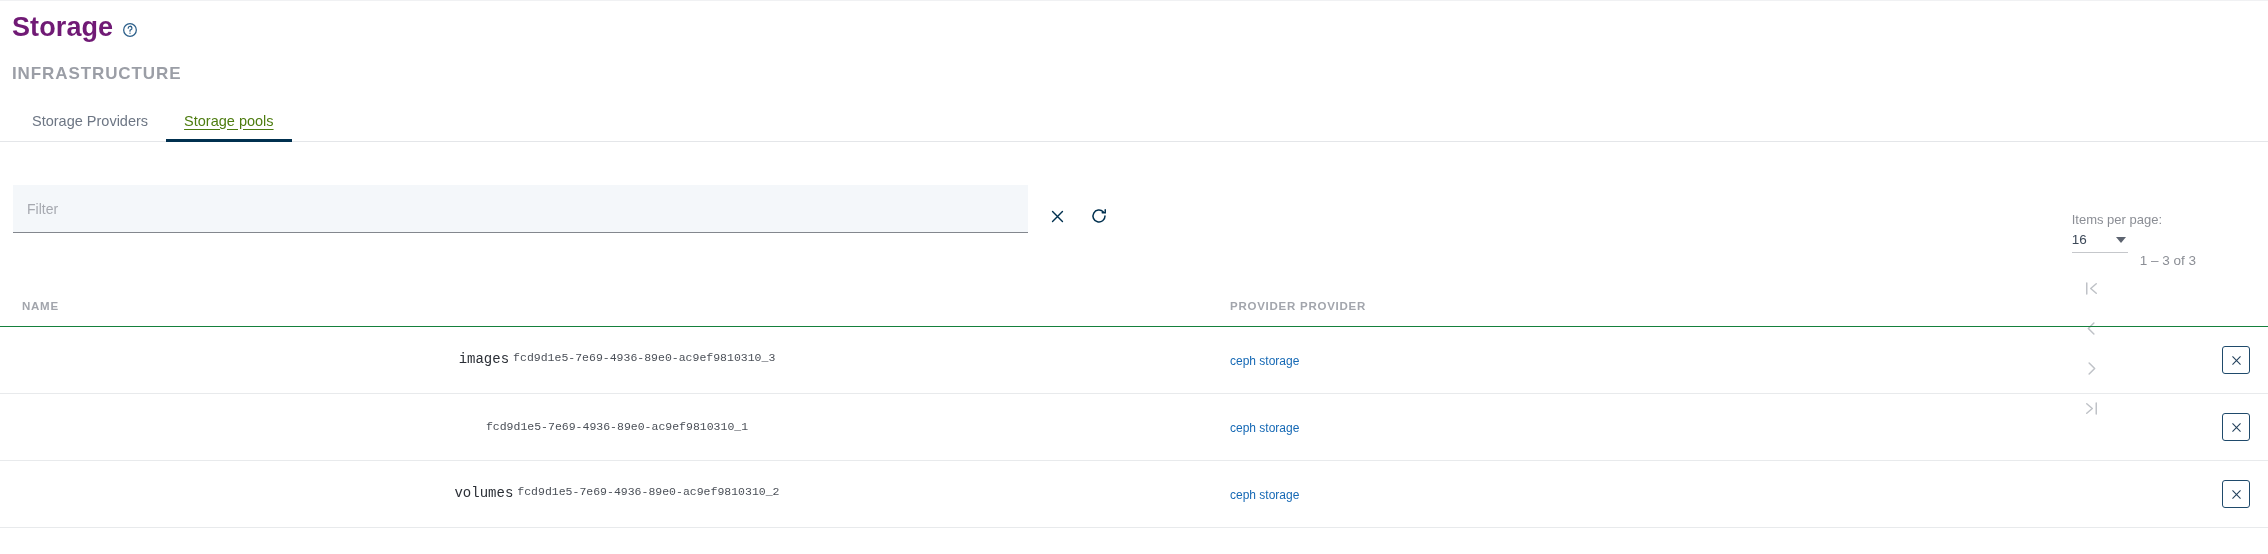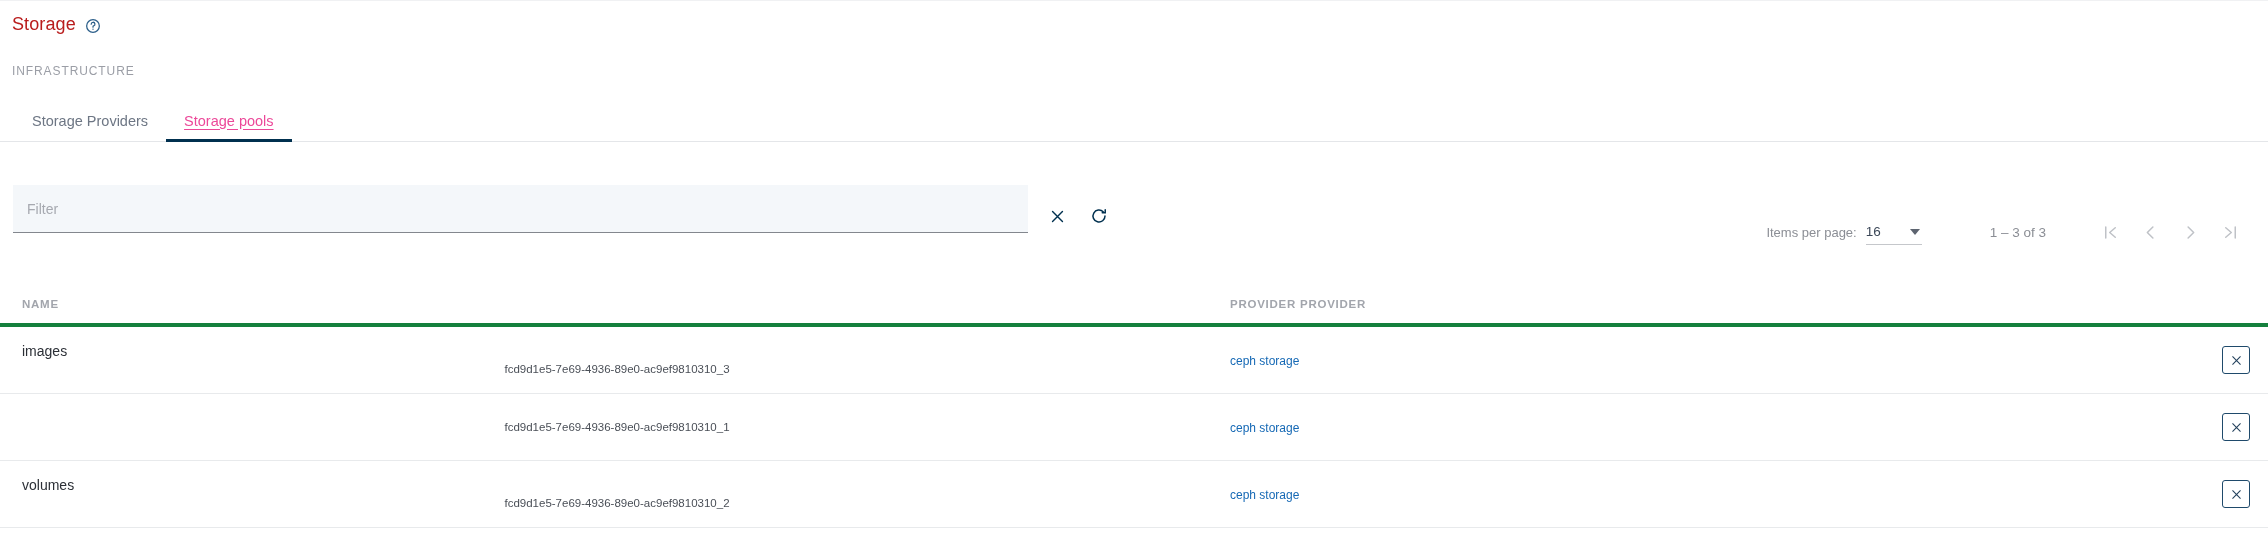--- a/index.html
+++ b/index.html
@@ -28,41 +28,41 @@
   
   .page-header {
     position: absolute;
     top: 14px;
     left: 12px;
     display: flex;
     align-items: center;
     gap: 9px;
   }
   .page-title {
-    font-size: 18px;
-    font-weight: 400;
-    color: #b91c1c;
+    font-size: 27px;
+    font-weight: 700;
+    color: #701a75;
     letter-spacing: 0.1px;
     line-height: 1;
   }
   .help-icon {
     width: 16px;
     height: 16px;
     display: inline-block;
     color: #2c5f8a;
     margin-top: 4px;
   }
   .help-icon svg { display: block; }
 
   .section-label {
     position: absolute;
     top: 64px;
     left: 12px;
-    font-size: 12px;
-    font-weight: 400;
+    font-size: 17px;
+    font-weight: 700;
     letter-spacing: 0.9px;
     color: #9b9ea6;
   }
 
   
   .tabs {
     position: absolute;
     top: 100px;
     left: 0;
     right: 0;
@@ -78,21 +78,21 @@
     justify-content: center;
     padding: 0 18px;
     font-size: 14.5px;
     color: #6d7684;
     position: relative;
     cursor: pointer;
     user-select: none;
   }
   .tab:first-child { margin-left: 14px; }
   .tab.active {
-    color: #ec4899;
+    color: #4d7c0f;
     text-decoration: underline;
     text-underline-offset: 3px;
   }
   .tab.active::after {
     content: "";
     position: absolute;
     left: 0; right: 0; bottom: -1px;
     height: 3px;
     background: #00304f;
   }
@@ -144,26 +144,27 @@
     padding: 0;
   }
   .icon-btn svg { display: block; }
   #clear-filter-button { left: 1040px; }
   #refresh-button { left: 1082px; }
 
   
   .paginator {
     position: absolute;
     top: 212px;
-    right: 18px;
-    display: flex;
-    align-items: center;
+    right: 28px;
+    display: flex;
+    align-items: flex-start;
     font-size: 13px;
     color: #8b8e95;
     white-space: nowrap;
+    flex-direction: column;
   }
   .ipp-label {
     font-size: 13px;
     color: #8b8e95;
     margin-right: 9px;
   }
   .ipp-select {
     position: relative;
     width: 56px;
     height: 26px;
@@ -206,39 +207,39 @@
   .table {
     position: absolute;
     top: 285px;
     left: 0;
     right: 0;
   }
   .th-row {
     height: 42px;
     display: flex;
     align-items: center;
-    border-bottom: 4px solid #15803d;
+    border-bottom: 1px solid #15803d;
   }
   .th {
     font-size: 11.5px;
     font-weight: 700;
     letter-spacing: 0.75px;
     color: #a2a5ac;
   }
   .col-name  { width: 1212px; padding-left: 22px; }
   .col-prov  { width: 900px;  padding-left: 18px; }
   .col-act   { flex: 1; display: flex; justify-content: flex-end; padding-right: 18px; }
 
   .tr {
     height: 67px;
     display: flex;
     align-items: center;
     border-bottom: 1px solid #e8eaec;
   }
-  .cell-name { display: flex; flex-direction: column; justify-content: center; gap: 4px; }
+  .cell-name { display: flex; justify-content: center; gap: 4px; font-family: Liberation Mono, monospace; }
   .pool-name {
     font-size: 14px;
     color: #2b2f36;
     line-height: 1.1;
   }
   .pool-id {
     font-size: 11.5px;
     color: #4a4f57;
     line-height: 1.1;
     text-align: center;

